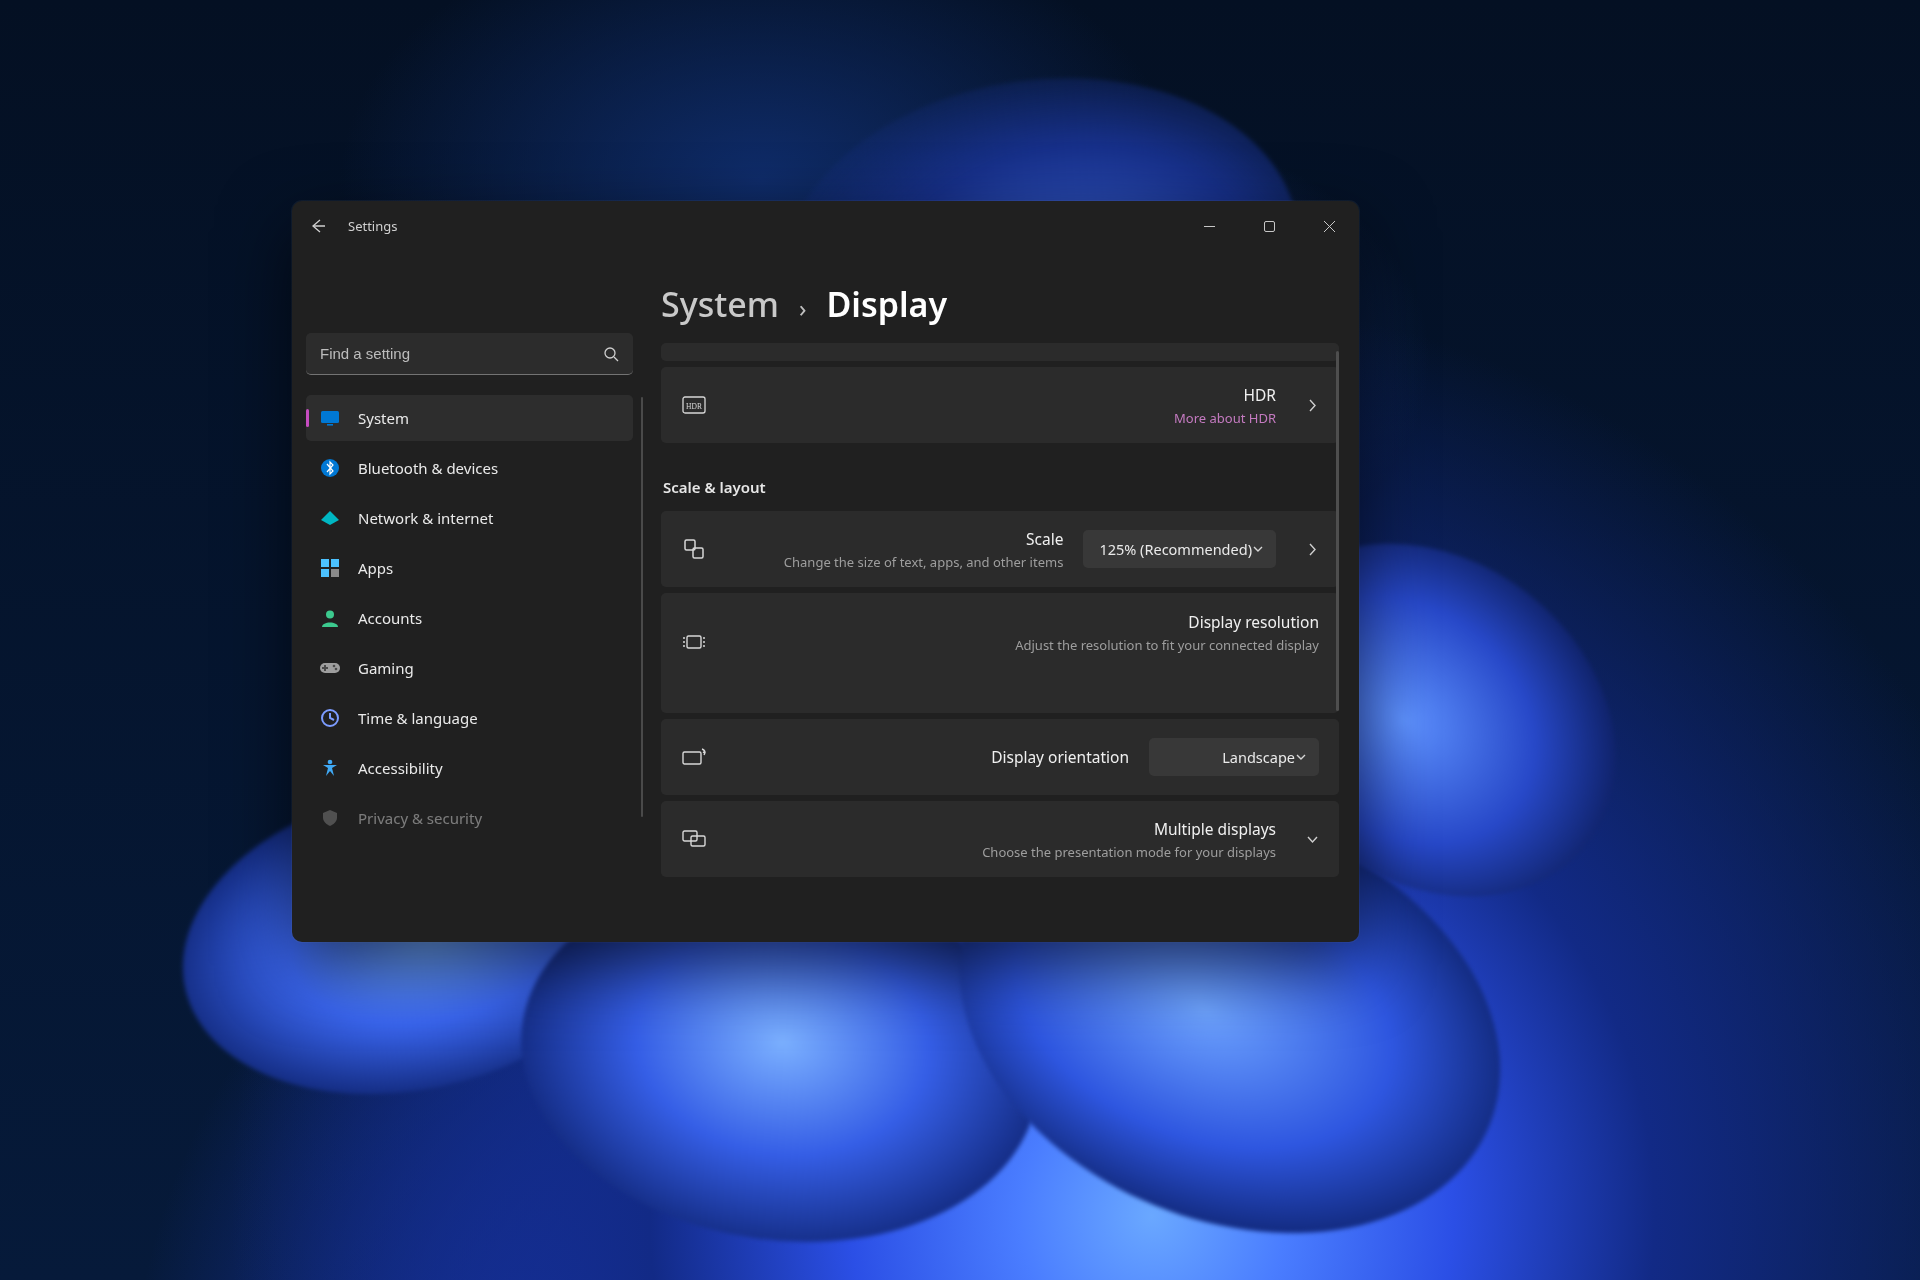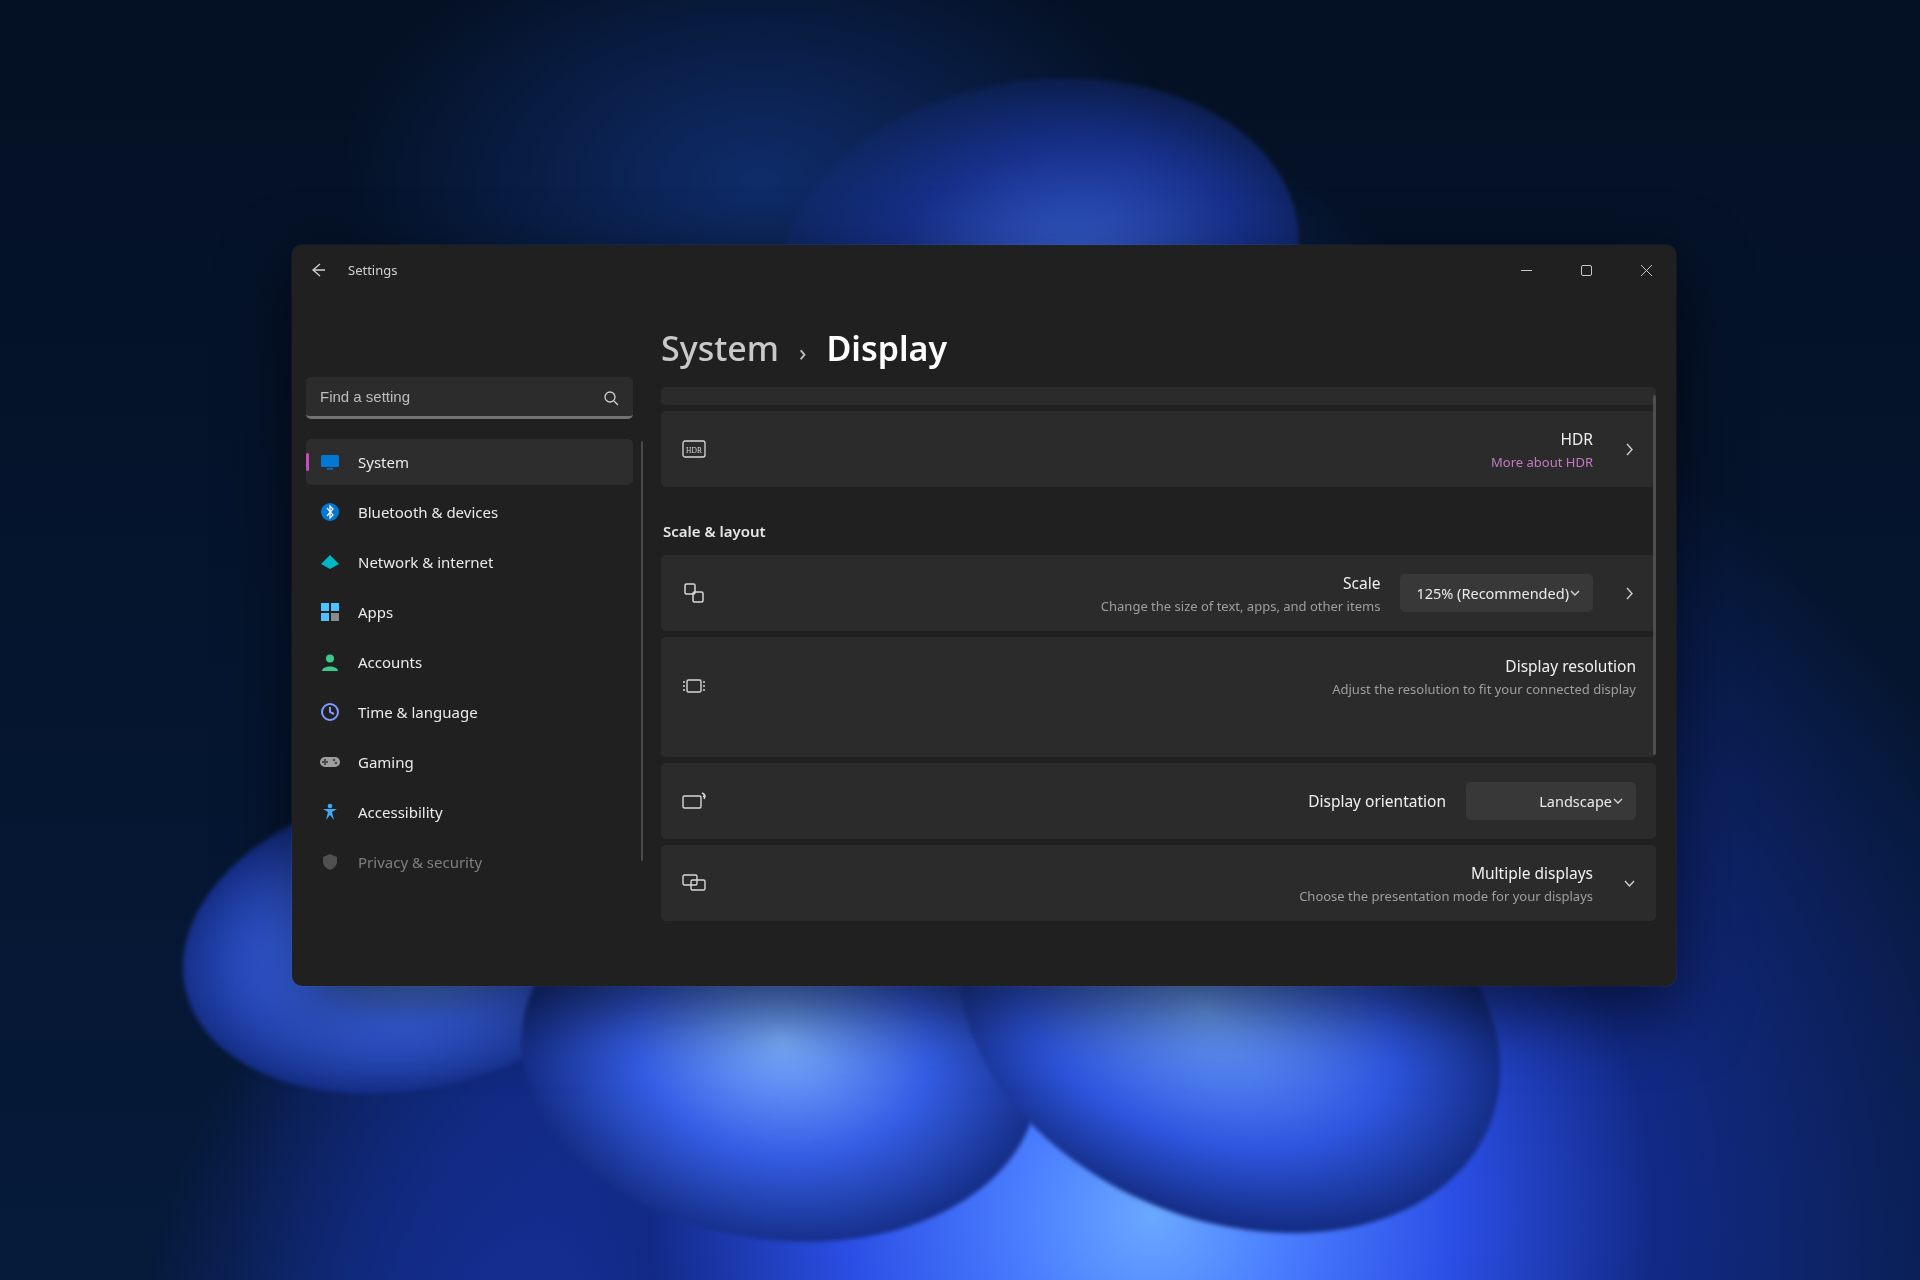--- a/index.html
+++ b/index.html
@@ -41,28 +41,27 @@
         background: radial-gradient(ellipse at 45% 55%, #5e92ff 0%, #2748c8 45%, #0a1a55 80%, rgba(0,0,0,0) 100%);
         transform: rotate(38deg); }
   .p5 { left: 780px; top: 80px; width: 520px; height: 360px;
         background: radial-gradient(ellipse at 55% 55%, #3a63d8 0%, #17308a 45%, rgba(4,16,35,0) 80%);
         transform: rotate(-8deg); }
 
   
   .window {
     position: absolute;
     left: 292px; top: 201px;
-    width: 1384px; height: 741px;
+    width: 1067px; height: 741px;
     background: #202020;
     border-radius: 10px;
     box-shadow: 0 25px 70px rgba(0,0,0,0.6), 0 0 0 1px rgba(255,255,255,0.05);
     overflow: hidden;
     display: flex;
     flex-direction: column;
-    margin-top: 44px;
   }
 
   .titlebar {
     height: 50px;
     display: flex;
     align-items: center;
     justify-content: space-between;
     padding-left: 18px;
     color: #d0d0d0;
     font-size: 13px;
@@ -86,21 +85,21 @@
 
   .search {
     position: relative;
     margin: 62px 0 20px 0;
   }
   .search input {
     width: 100%;
     height: 42px;
     background: #2c2c2c;
     border: none;
-    border-bottom: 3px solid #737373;
+    border-bottom: 1px solid #737373;
     border-radius: 5px;
     padding: 0 44px 0 14px;
     color: #eab308;
     font-size: 15px;
     outline: none;
   }
   .search input::placeholder { color: #bdbdbd; }
   .search .sicon {
     position: absolute; right: 14px; top: 50%; transform: translateY(-50%);
     color: #cfcfcf;
@@ -297,39 +296,39 @@
               <svg width="18" height="18" viewBox="0 0 18 18">
                   <circle cx="9" cy="5.5" r="4" fill="#3cc98e"></circle>
                   <path d="M1 18 C1 12 17 12 17 18 Z" fill="#3cc98e"></path>
                 </svg>
             </span>
             <span>Accounts</span>
           </div>
 
           <div class="nav-item">
             <span class="icon">
-              <svg width="18" height="18" viewBox="0 0 18 18">
-                  <circle cx="9" cy="9" r="8" fill="none" stroke="#7c9cff" stroke-width="2"></circle>
-                  <path d="M9 4 V9 L13 11" stroke="#7c9cff" stroke-width="2" fill="none"></path>
-                </svg>
-            </span>
-            <span>Time &amp; language</span>
-          </div>
-
-          <div class="nav-item">
-            <span class="icon">
               <svg width="20" height="14" viewBox="0 0 20 14">
                   <rect x="0" y="2" width="20" height="10" rx="5" fill="#9e9e9e"></rect>
                   <circle cx="14" cy="5" r="1.3" fill="#4a4a4a"></circle>
                   <circle cx="16" cy="8" r="1.3" fill="#4a4a4a"></circle>
                   <rect x="4" y="4" width="2" height="6" fill="#4a4a4a"></rect>
                   <rect x="2" y="6" width="6" height="2" fill="#4a4a4a"></rect>
                 </svg>
             </span>
             <span>Gaming</span>
+          </div>
+
+          <div class="nav-item">
+            <span class="icon">
+              <svg width="18" height="18" viewBox="0 0 18 18">
+                  <circle cx="9" cy="9" r="8" fill="none" stroke="#7c9cff" stroke-width="2"></circle>
+                  <path d="M9 4 V9 L13 11" stroke="#7c9cff" stroke-width="2" fill="none"></path>
+                </svg>
+            </span>
+            <span>Time &amp; language</span>
           </div>
 
           <div class="nav-item">
             <span class="icon">
               <svg width="18" height="18" viewBox="0 0 18 18">
                   <circle cx="9" cy="3" r="2.3" fill="#3fa9f5"></circle>
                   <path d="M2 6 L16 6 L11 9 L13 17 L9 12 L5 17 L7 9 Z" fill="#3fa9f5"></path>
                 </svg>
             </span>
             <span>Accessibility</span>

